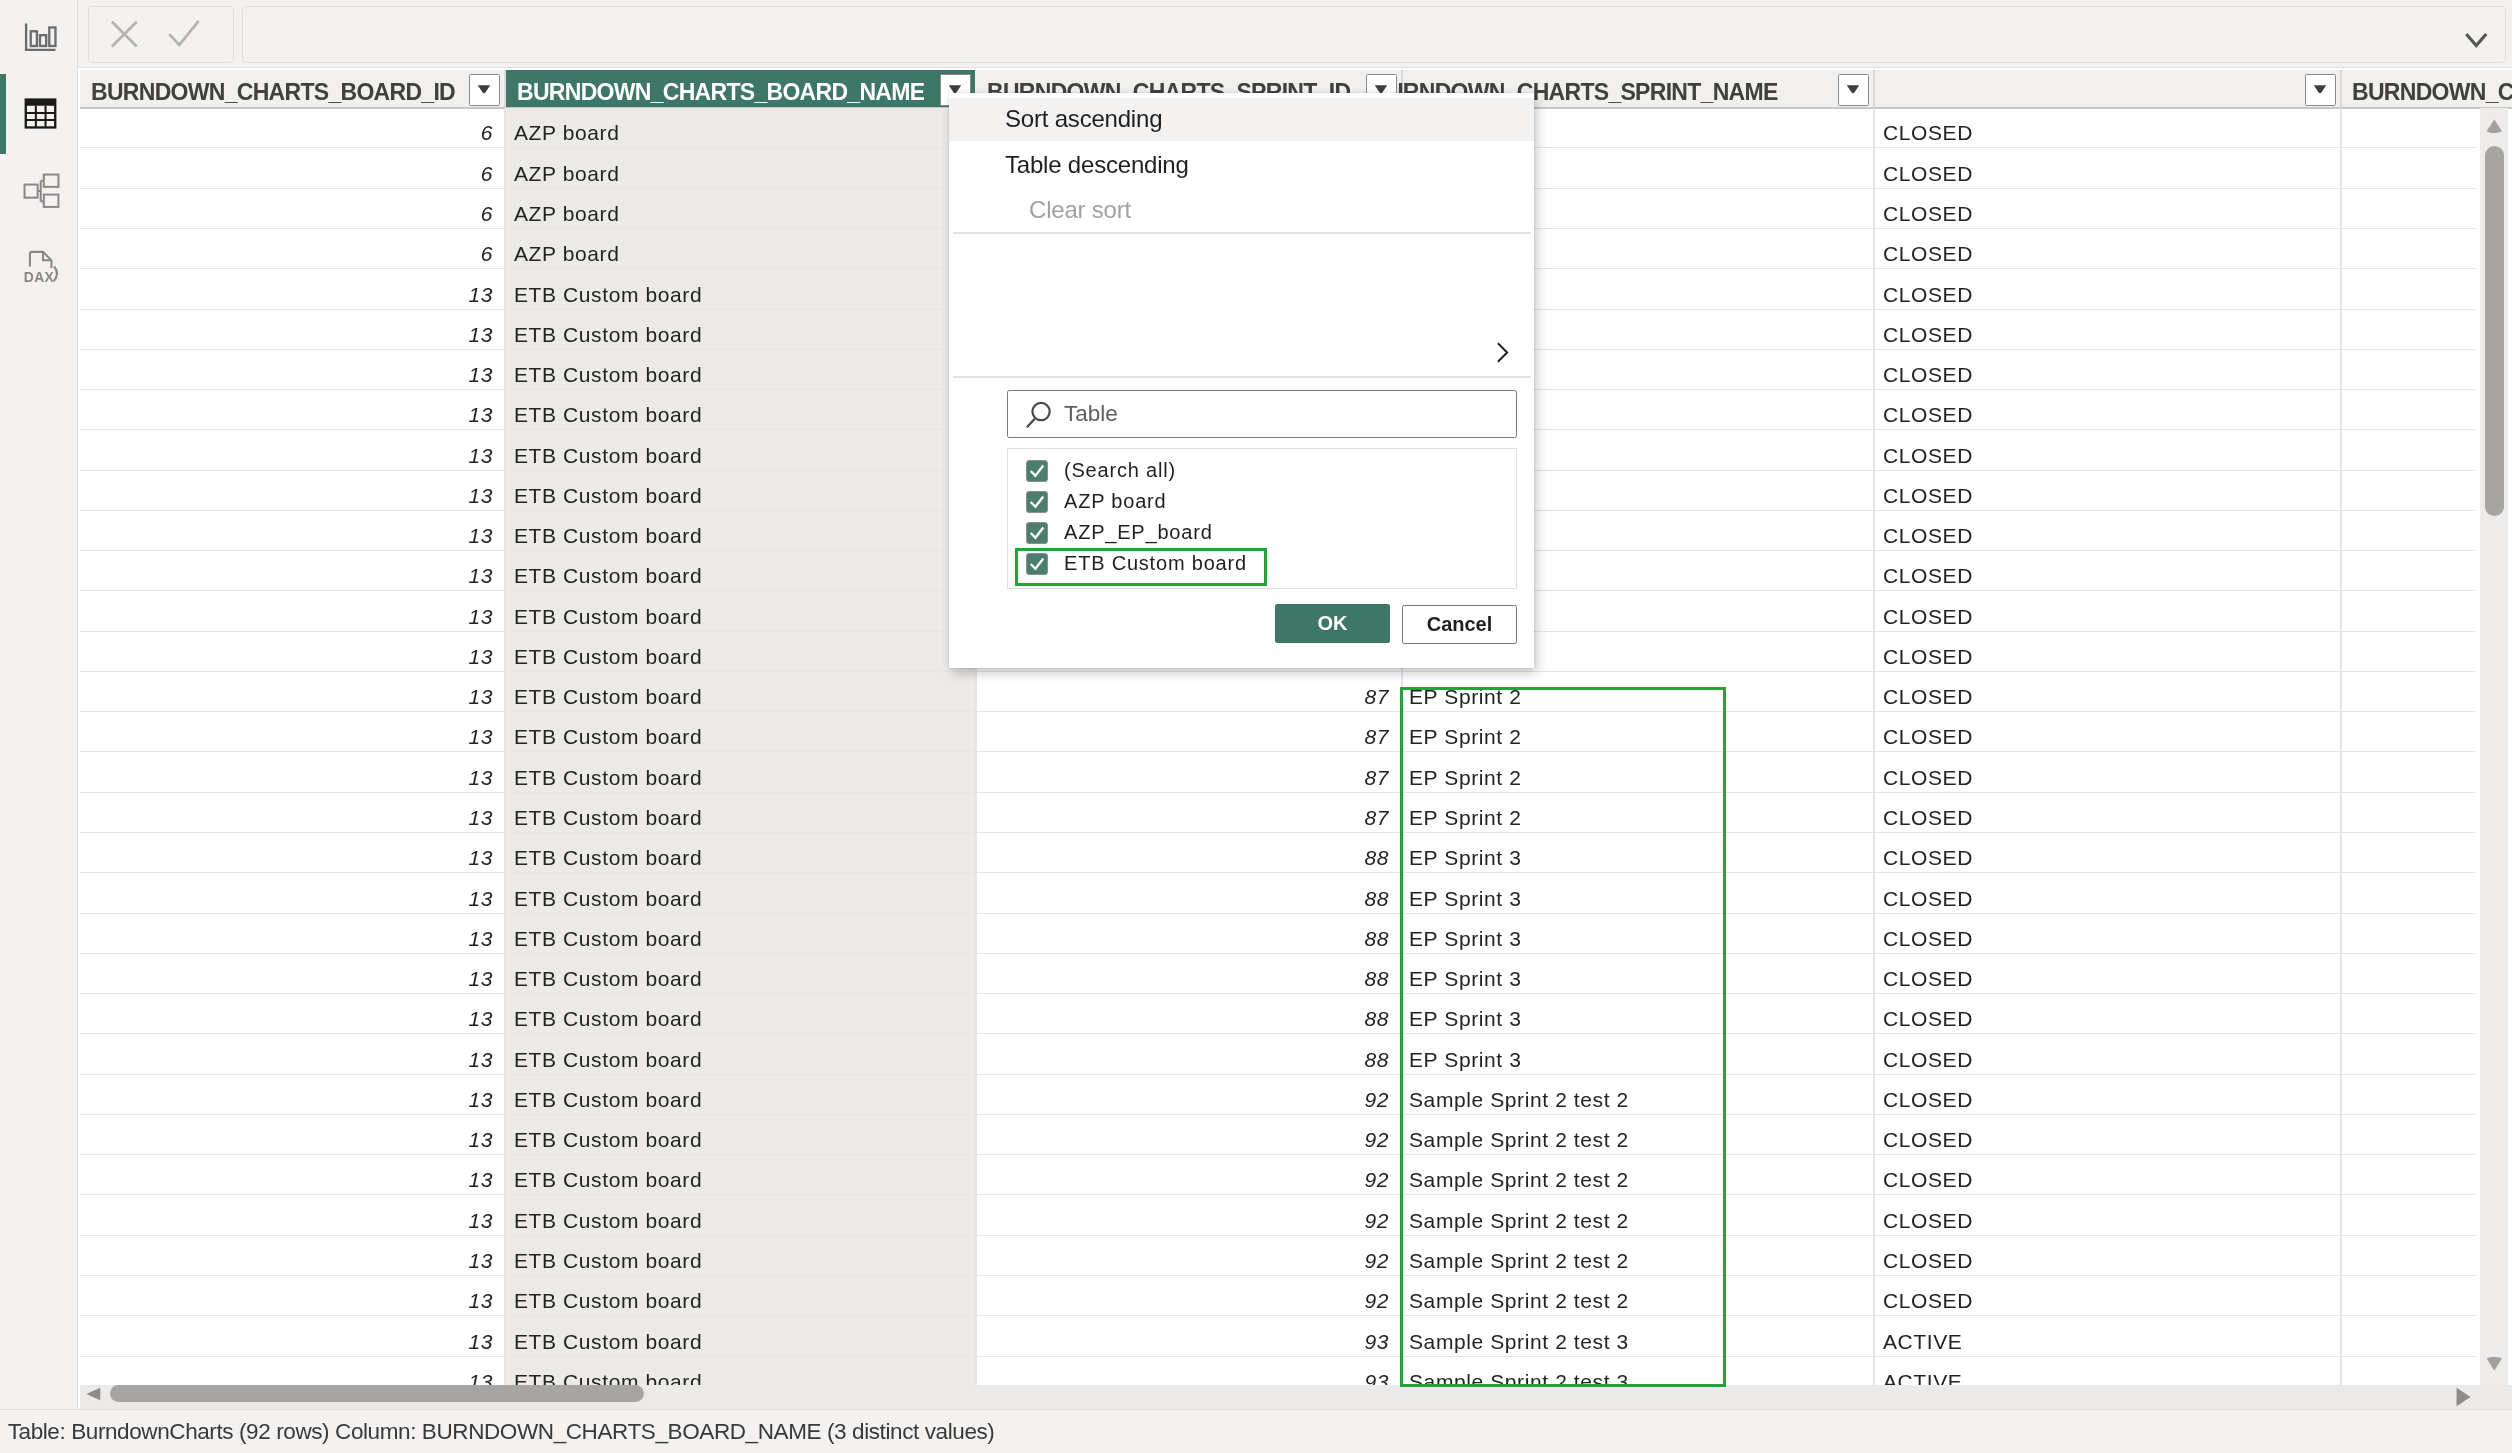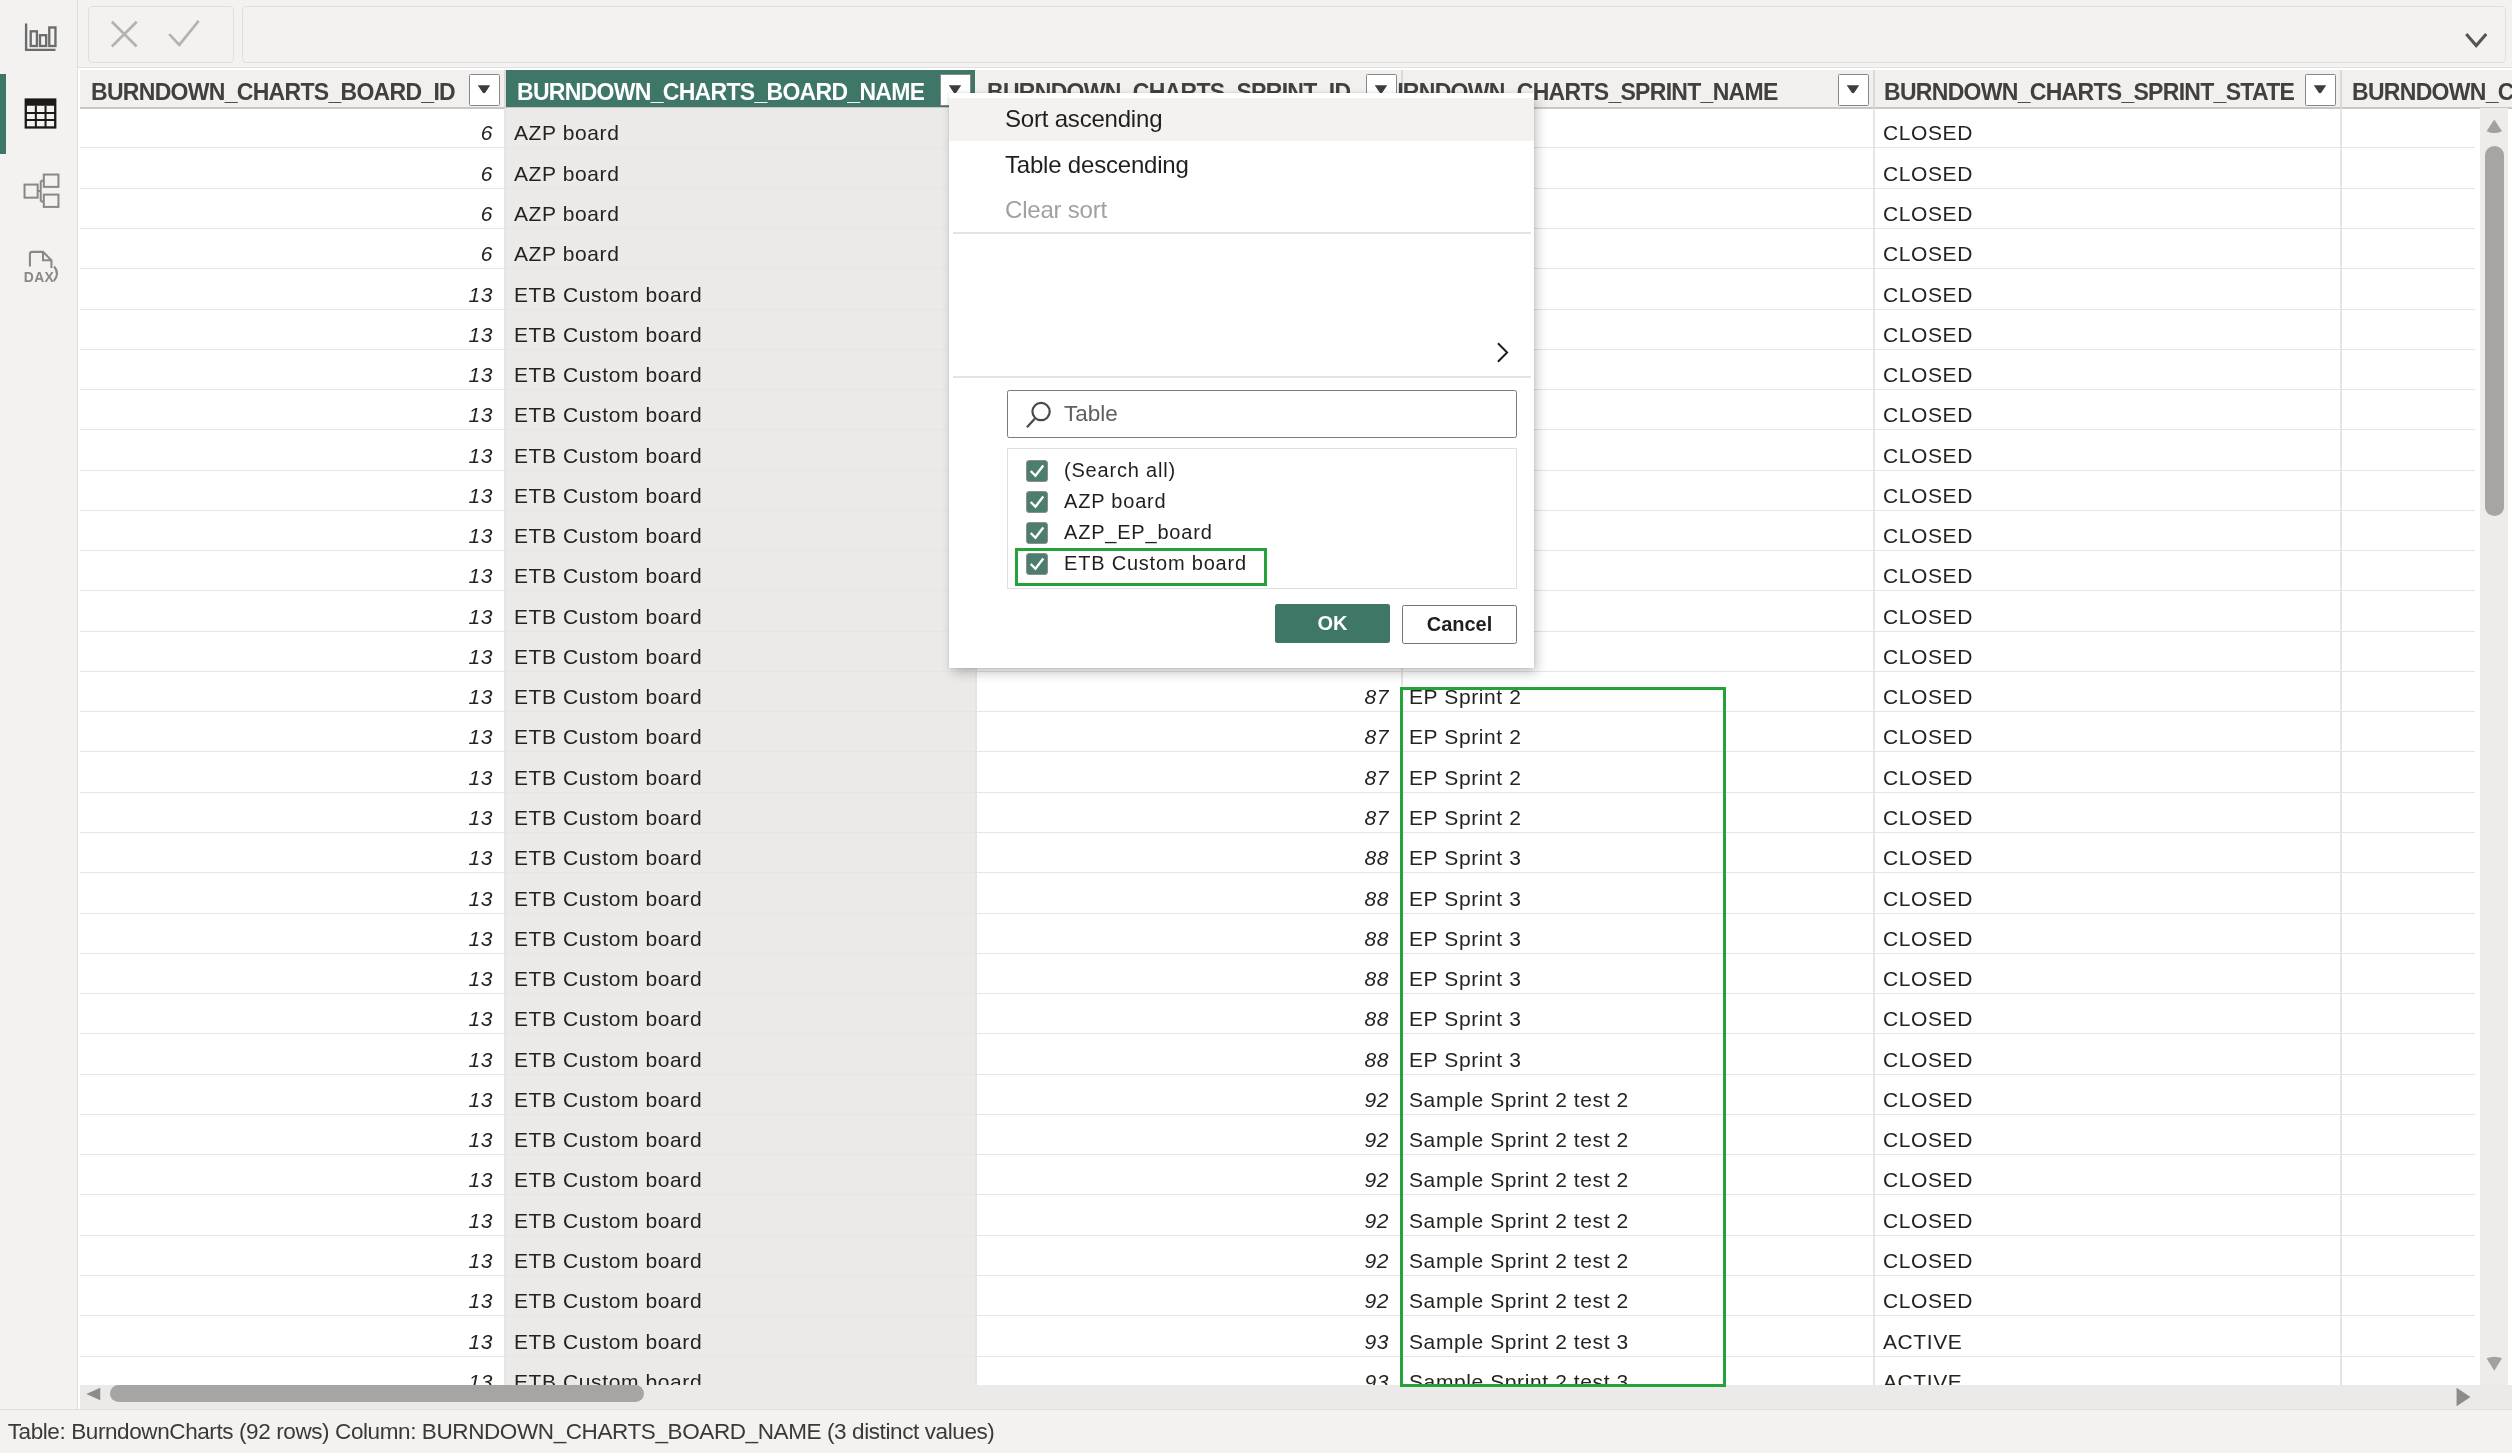--- a/index.html
+++ b/index.html
@@ -44,21 +44,21 @@
 .status { left:0; top:1409px; width:2512px; height:44px; background:#f3f2f1;
   border-top:1.5px solid #e1dfdd; font-size:22.5px; color:#3a3938; line-height:43px;
   padding-left:7.7px; letter-spacing:-0.4px; }
 
 
 .panel { left:949px; top:93px; width:585px; height:575px; background:#fff;
   box-shadow:0 0 2.3px rgba(0,0,0,0.12), 3.1px 4.6px 11px rgba(0,0,0,0.24); }
 .panel div { position:absolute; }
 .mi { left:0; width:585px; height:46px; line-height:46px; font-size:24px;
   color:#201f1e; letter-spacing:-0.2px; padding-left:56px; }
-.mi.dis { color:#a3a19f; }
+.mi.dis { color:#a3a19f;margin-left:24px; }
 .hl { left:0; top:5.4px; width:585px; height:43px; background:#f3f2f1; }
 .msep { left:3.9px; width:578px; height:1.5px; background:#e5e3e1; }
 .search { left:58px; top:297px; width:510px; height:48px; border:1.5px solid #7d7b79;
   border-radius:2.3px; }
 .stxt { left:115px; top:297px; height:48px; line-height:48px; font-size:22.5px; color:#605e5c; }
 .list { left:58px; top:355px; width:510px; height:141px; border:1.5px solid #e1dfdd; }
 .cb { left:77px; width:22px; height:22px; background:#4b7e6f;
   border:1.5px solid #8f8d8b; border-radius:3.1px; }
 .cl { left:115px; height:31px; line-height:31px; font-size:20px; color:#201f1e;
   letter-spacing:0.8px; white-space:pre; }
@@ -129,21 +129,20 @@
 <div class="vsep2" style="left:504px"></div>
 <div class="vsep2" style="left:1401px"></div>
 <div class="vsep2" style="left:1873px"></div>
 <div class="vsep2" style="left:2340px"></div>
 
 <div class="hdrline"></div>
 <div class="ht" style="left:91px">BURNDOWN_CHARTS_BOARD_ID</div>
 <div class="ht sel" style="left:517px">BURNDOWN_CHARTS_BOARD_NAME</div>
 <div class="ht" style="left:987px">BURNDOWN_CHARTS_SPRINT_ID</div>
 <div class="ht" style="left:1371px">BURNDOWN_CHARTS_SPRINT_NAME</div>
-<div class="ht" style="left:1884px">BURNDOWN_CHARTS_SPRINT_STATE</div>
 <div class="ht" style="left:2352px">BURNDOWN_CHARTS_SPRINT_STA</div>
 
 <div class="fbtn" style="left:469px"><svg width="28" height="29" viewBox="0 0 36 37">
         <path d="M10 13 L26 13 L20 22 Q18 24.5 16 22 Z" fill="#3d3c3b"></path>
       </svg></div>
 <div class="fbtn" style="left:940px"><svg width="28" height="29" viewBox="0 0 36 37">
         <path d="M10 13 L26 13 L20 22 Q18 24.5 16 22 Z" fill="#3d3c3b"></path>
       </svg></div>
 <div class="fbtn" style="left:1366px"><svg width="28" height="29" viewBox="0 0 36 37">
         <path d="M10 13 L26 13 L20 22 Q18 24.5 16 22 Z" fill="#3d3c3b"></path>

